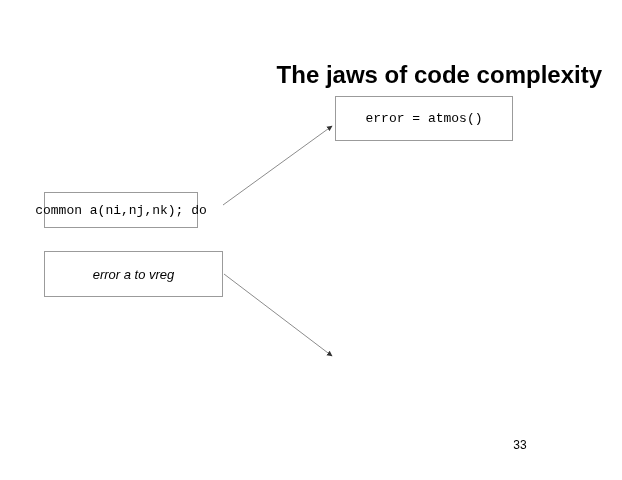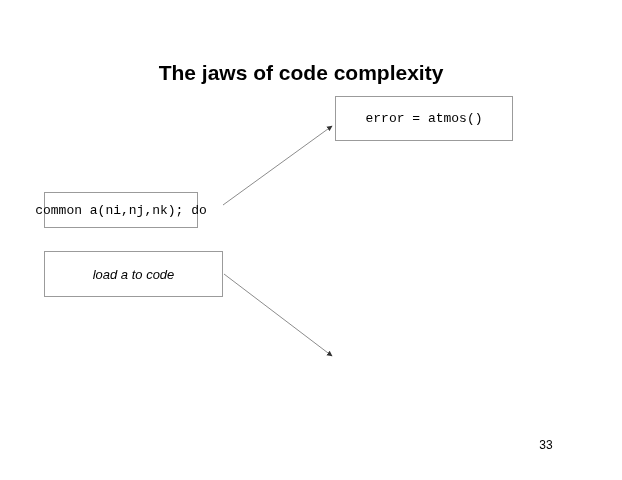--- a/index.html
+++ b/index.html
@@ -17,22 +17,22 @@
     background: var(--bg);
     overflow: hidden;
     font-family: "Liberation Sans", sans-serif;
     color: var(--text);
   }
   .slide-title {
     position: absolute;
     left: 0;
     top: 61px;
     width: 602px;
-    text-align: center;
-    font-size: 21px;
+    text-align: right;
+    font-size: 24px;
     font-weight: bold;
     letter-spacing: 0px;
   }
   .node {
     position: absolute;
     border: 1px solid var(--box-border);
     background: var(--bg);
     display: flex;
     align-items: center;
     justify-content: center;
@@ -59,21 +59,21 @@
     left: 0; top: 0;
     width: 622px; height: 480px;
     pointer-events: none;
   }
   .connector-layer line {
     stroke: var(--connector);
     stroke-width: 1;
   }
   .page-number {
     position: absolute;
-    left: 523px;
+    left: 497px;
     top: 438px;
     width: 46px;
     text-align: center;
     font-size: 12px;
   }
 </style>
 </head>
 <body>
 
 <div class="slide">
@@ -87,18 +87,18 @@
       </marker>
     </defs>
     <line x1="223" y1="205" x2="332" y2="126" marker-end="url(#arrow)"></line>
     <line x1="224" y1="274" x2="332" y2="356" marker-end="url(#arrow)"></line>
   </svg>
 
   <div class="node code node-error">error = atmos()</div>
 
   <div class="node code node-common">common a(ni,nj,nk); do</div>
 
-  <div class="node italic node-load">load a to code</div>
+  <div class="node italic node-load">error a to vreg</div>
 
 
   <div class="page-number">33</div>
 
 </div>
 
 </body></html>

